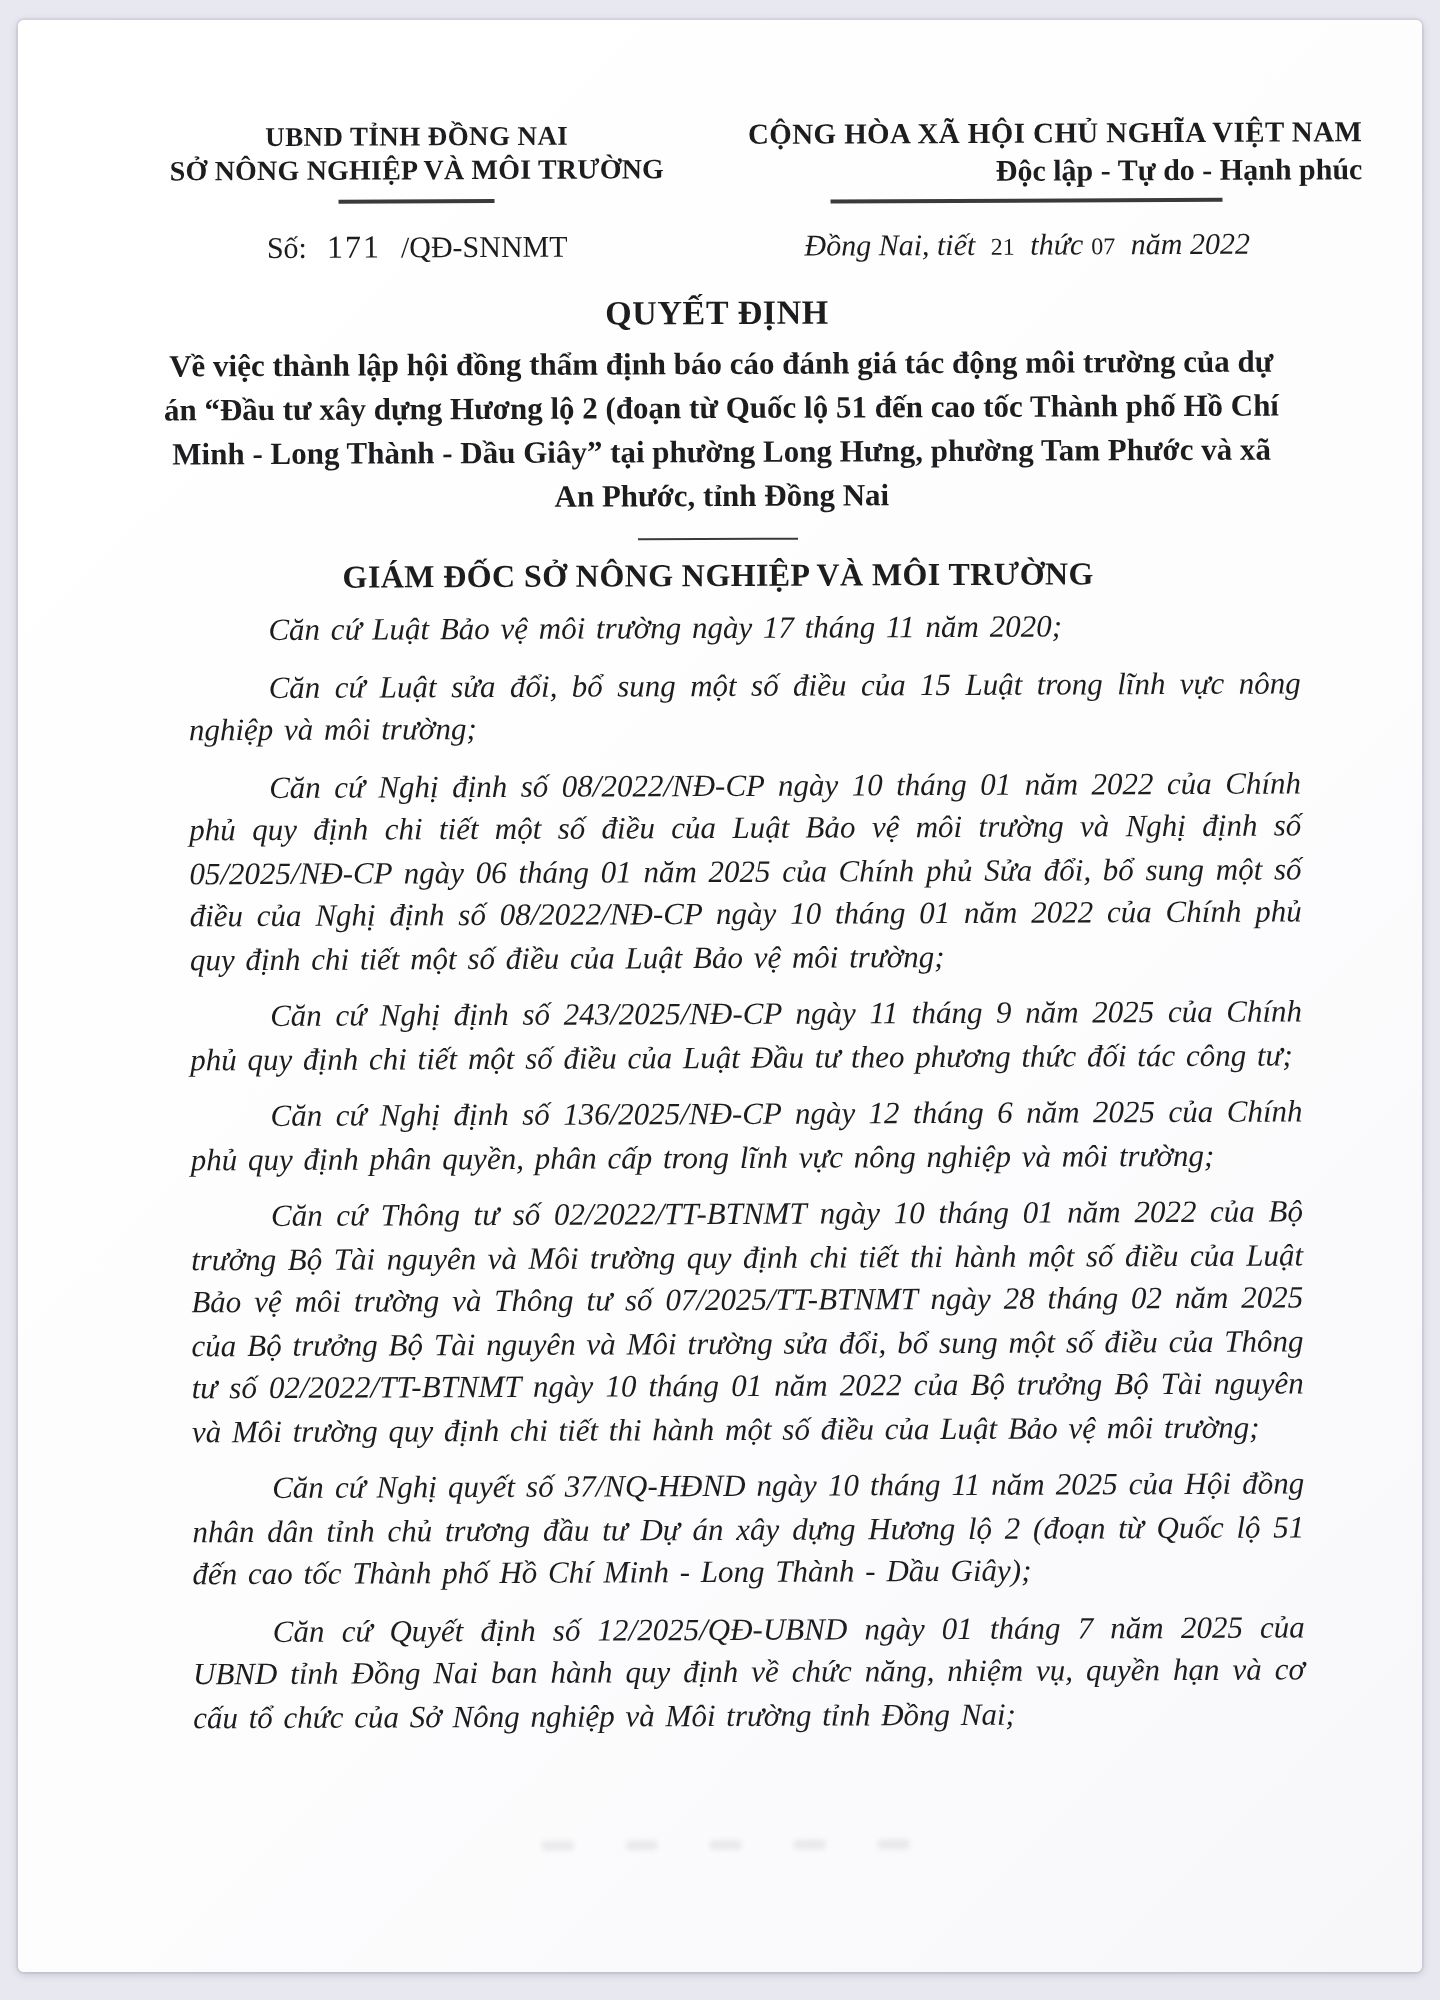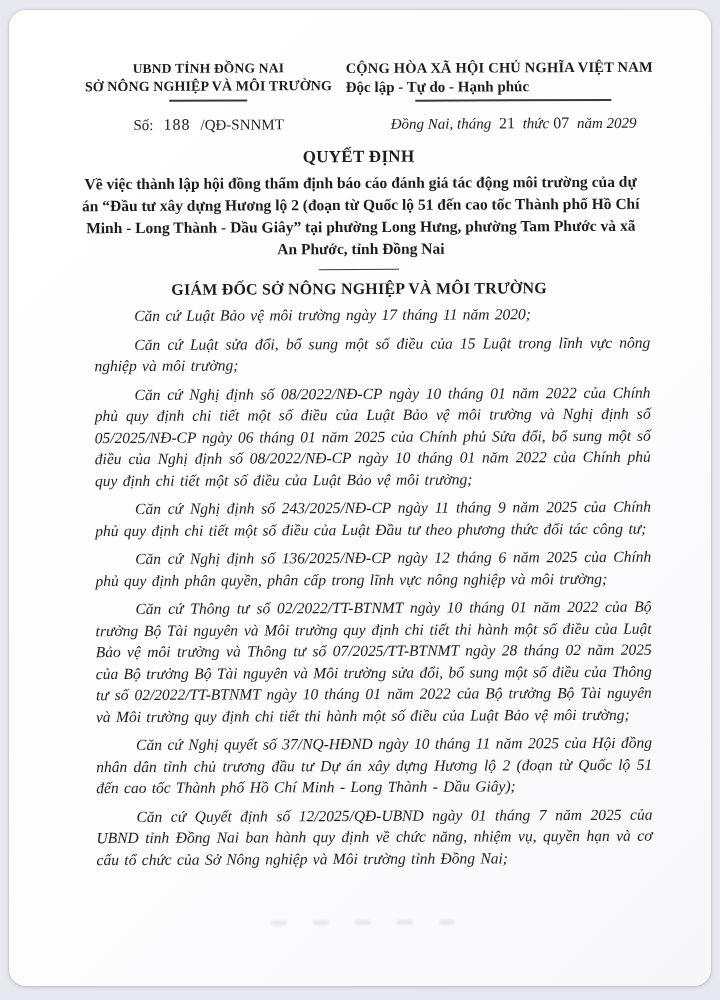--- a/index.html
+++ b/index.html
@@ -10,38 +10,38 @@
   }
   .photo-bg {
     position: relative;
     width: 720px; height: 1000px;
     background: #e8e9f0;
   }
   .doc-page {
     position: absolute;
     left: 9px; right: 9px; top: 10px; bottom: 14px;
     background: linear-gradient(135deg, #ffffff 0%, #fdfdfe 55%, #f7f7fa 100%);
-    border-radius: 17px;
+    border-radius: 3px;
     box-shadow: 0 1px 4px rgba(40,40,70,0.22), 0 0 0 1px rgba(120,120,150,0.10);
     overflow: hidden;
   }
   .doc-inner {
     position: absolute;
     left: 0; right: 0; top: 0; bottom: 0;
     transform: rotate(-0.25deg);
     padding-top: 50px;
     color: #1d1d1f;
   }
   
   .hdr-row {
     display: flex;
     margin: 0 28px 0 64px;
   }
   .hdr-left  { width: 45%; text-align: center; }
-  .hdr-right { width: 55%; text-align: left; }
+  .hdr-right { width: 55%; text-align: right; }
   .hdr-l1 { font-size: 13.5px; font-weight: bold; letter-spacing: 0.2px; }
   .hdr-l2 { font-size: 14px;   font-weight: bold; margin-top: 2px; letter-spacing: 0.1px; }
   .hdr-r1 { font-size: 14.5px; font-weight: bold; letter-spacing: 0.2px; }
   .hdr-r2 { font-size: 15px;   font-weight: bold; margin-top: 2px; }
   .rule-sm {
     height: 1.5px; background: #3a3a3c; border: none;
     width: 78px; margin: 5px auto 0 auto;
   }
   .rule-md {
     height: 1.5px; background: #3a3a3c; border: none;
@@ -53,21 +53,21 @@
     align-items: baseline;
   }
   .num-left  { width: 45%; text-align: center; font-size: 15px; }
   .num-right { width: 55%; text-align: center; font-size: 15px; font-style: italic; }
   .fillin {
     font-style: normal;
     font-size: 16px;
     letter-spacing: 1px;
     margin: 0 10px;
   }
-  .fillin-sm { font-style: normal; font-size: 16px; margin: 0 4px; }
+  .fillin-sm { font-style: normal; font-size: 12px; margin: 0 4px; }
   
   .doc-title {
     text-align: center;
     font-size: 17px; font-weight: bold;
     margin-top: 14px;
     letter-spacing: 0.3px;
   }
   .doc-subject {
     margin: 5px 70px 0 74px;
     text-align: center;
@@ -123,27 +123,27 @@
         </div>
         <div class="hdr-right">
           <div class="hdr-r1">CỘNG HÒA XÃ HỘI CHỦ NGHĨA VIỆT NAM</div>
           <div class="hdr-r2">Độc lập - Tự do - Hạnh phúc</div>
           <div class="rule-md"></div>
         </div>
       </div>
 
       <div class="num-row">
         <div class="num-left">
-          <span>Số:</span><span class="fillin">188</span><span>/QĐ-SNNMT</span>
+          <span>Số:</span><span class="fillin">171</span><span>/QĐ-SNNMT</span>
         </div>
         <div class="num-right">
-          <span>Đồng Nai, tháng</span>
+          <span>Đồng Nai, tiết</span>
           <span class="fillin-sm">21</span>
           <span>thức</span><span class="fillin-sm">07</span>
-          <span>năm 2029</span>
+          <span>năm 2022</span>
         </div>
       </div>
 
       <div class="doc-title">QUYẾT ĐỊNH</div>
       <div class="doc-subject">Về việc thành lập hội đồng thẩm định báo cáo đánh giá tác động môi trường của dự án “Đầu tư xây dựng Hương lộ 2 (đoạn từ Quốc lộ 51 đến cao tốc Thành phố Hồ Chí Minh - Long Thành - Dầu Giây” tại phường Long Hưng, phường Tam Phước và xã An Phước, tỉnh Đồng Nai</div>
       <div class="subject-rule"></div>
 
       <div class="authority">GIÁM ĐỐC SỞ NÔNG NGHIỆP VÀ MÔI TRƯỜNG</div>
 
       <div class="recitals">

